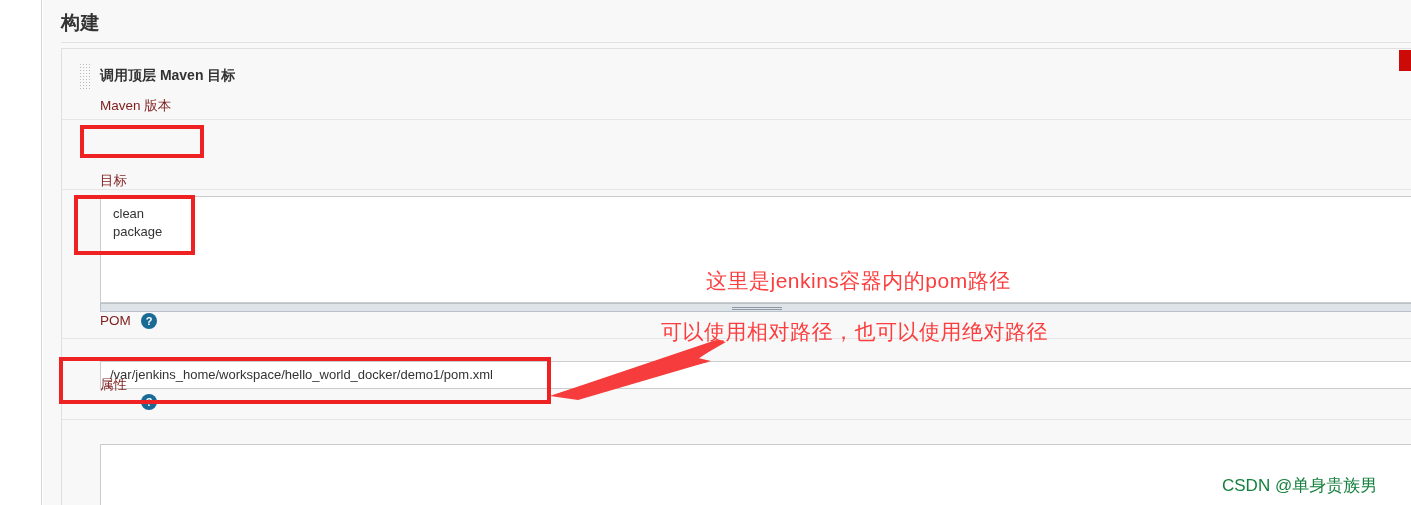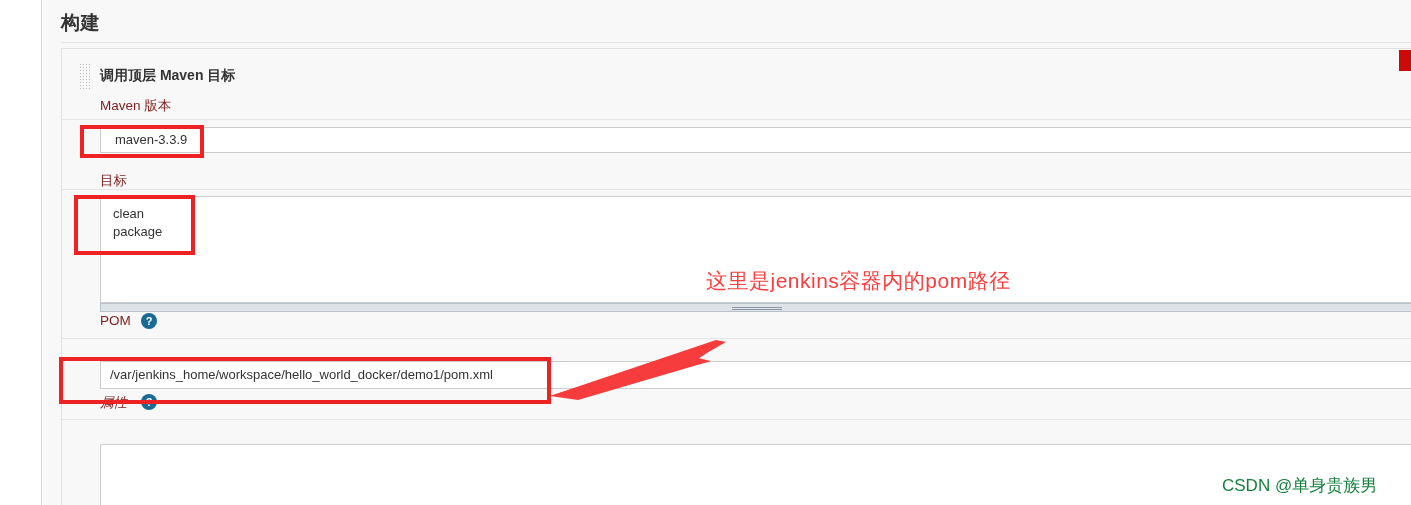--- a/index.html
+++ b/index.html
@@ -278,46 +278,46 @@
           <i style="left: 0px; top: 24px;"></i>
           <i style="left: 3px; top: 24px;"></i>
           <i style="left: 6px; top: 24px;"></i>
           <i style="left: 9px; top: 24px;"></i>
         </div>
 
       <div class="builder-heading">调用顶层 Maven 目标</div>
 
       <div class="field-label" style="left:38px; top:48px;">Maven 版本</div>
       <div class="row-rule" style="left:0px; top:70px; width:1350px;"></div>
-      <div class="mvn-select">maven-3.3.9</div>
 
       <div class="field-label" style="left:38px; top:123px;">目标</div>
       <div class="row-rule" style="left:0px; top:140px; width:1350px;"></div>
       <div class="goals-area">clean
 package</div>
       <div class="goals-resizer"></div>
 
       <div class="field-label" style="left:38px; top:264px;">POM</div>
       <span class="help-icon" style="left:79px; top:264px;">?</span>
       <div class="row-rule" style="left:0px; top:289px; width:1350px;"></div>
       <div class="pom-input">/var/jenkins_home/workspace/hello_world_docker/demo1/pom.xml</div>
 
-      <div class="field-label" style="left:38px; top:345px;font-style:italic;">属性</div>
+      <div class="field-label" style="left:38px; top:327px;">属性</div>
       <span class="help-icon" style="left:79px; top:345px;">?</span>
       <div class="row-rule" style="left:0px; top:370px; width:1350px;"></div>
       <div class="props-area"></div>
 
     </div>
   </div>
 
   <div class="anno-box" style="left:80px; top:125px; width:124px; height:33px;"></div>
   <div class="anno-box" style="left:74px; top:195px; width:121px; height:60px;"></div>
   <div class="anno-box" style="left:59px; top:357px; width:492px; height:47px;"></div>
 
   <div class="anno-text" style="left:674px; top:267px;margin-left:32px;">这里是jenkins容器内的pom路径</div>
+  <div class="anno-text" style="left:661px; top:318px;">可以使用相对路径，也可以使用绝对路径</div>
 
   <svg class="anno-arrow" viewBox="0 0 190 62">
     <polygon points="2,58 168,2 178,4 150,20 163,23 30,62" fill="#f63c3c"></polygon>
     <path d="M2,58 L176,3 L150,21 L160,24 Z" fill="#f63c3c"></path>
   </svg>
 
   <div class="red-tab"></div>
 
   <div class="watermark">CSDN @单身贵族男</div>
 

